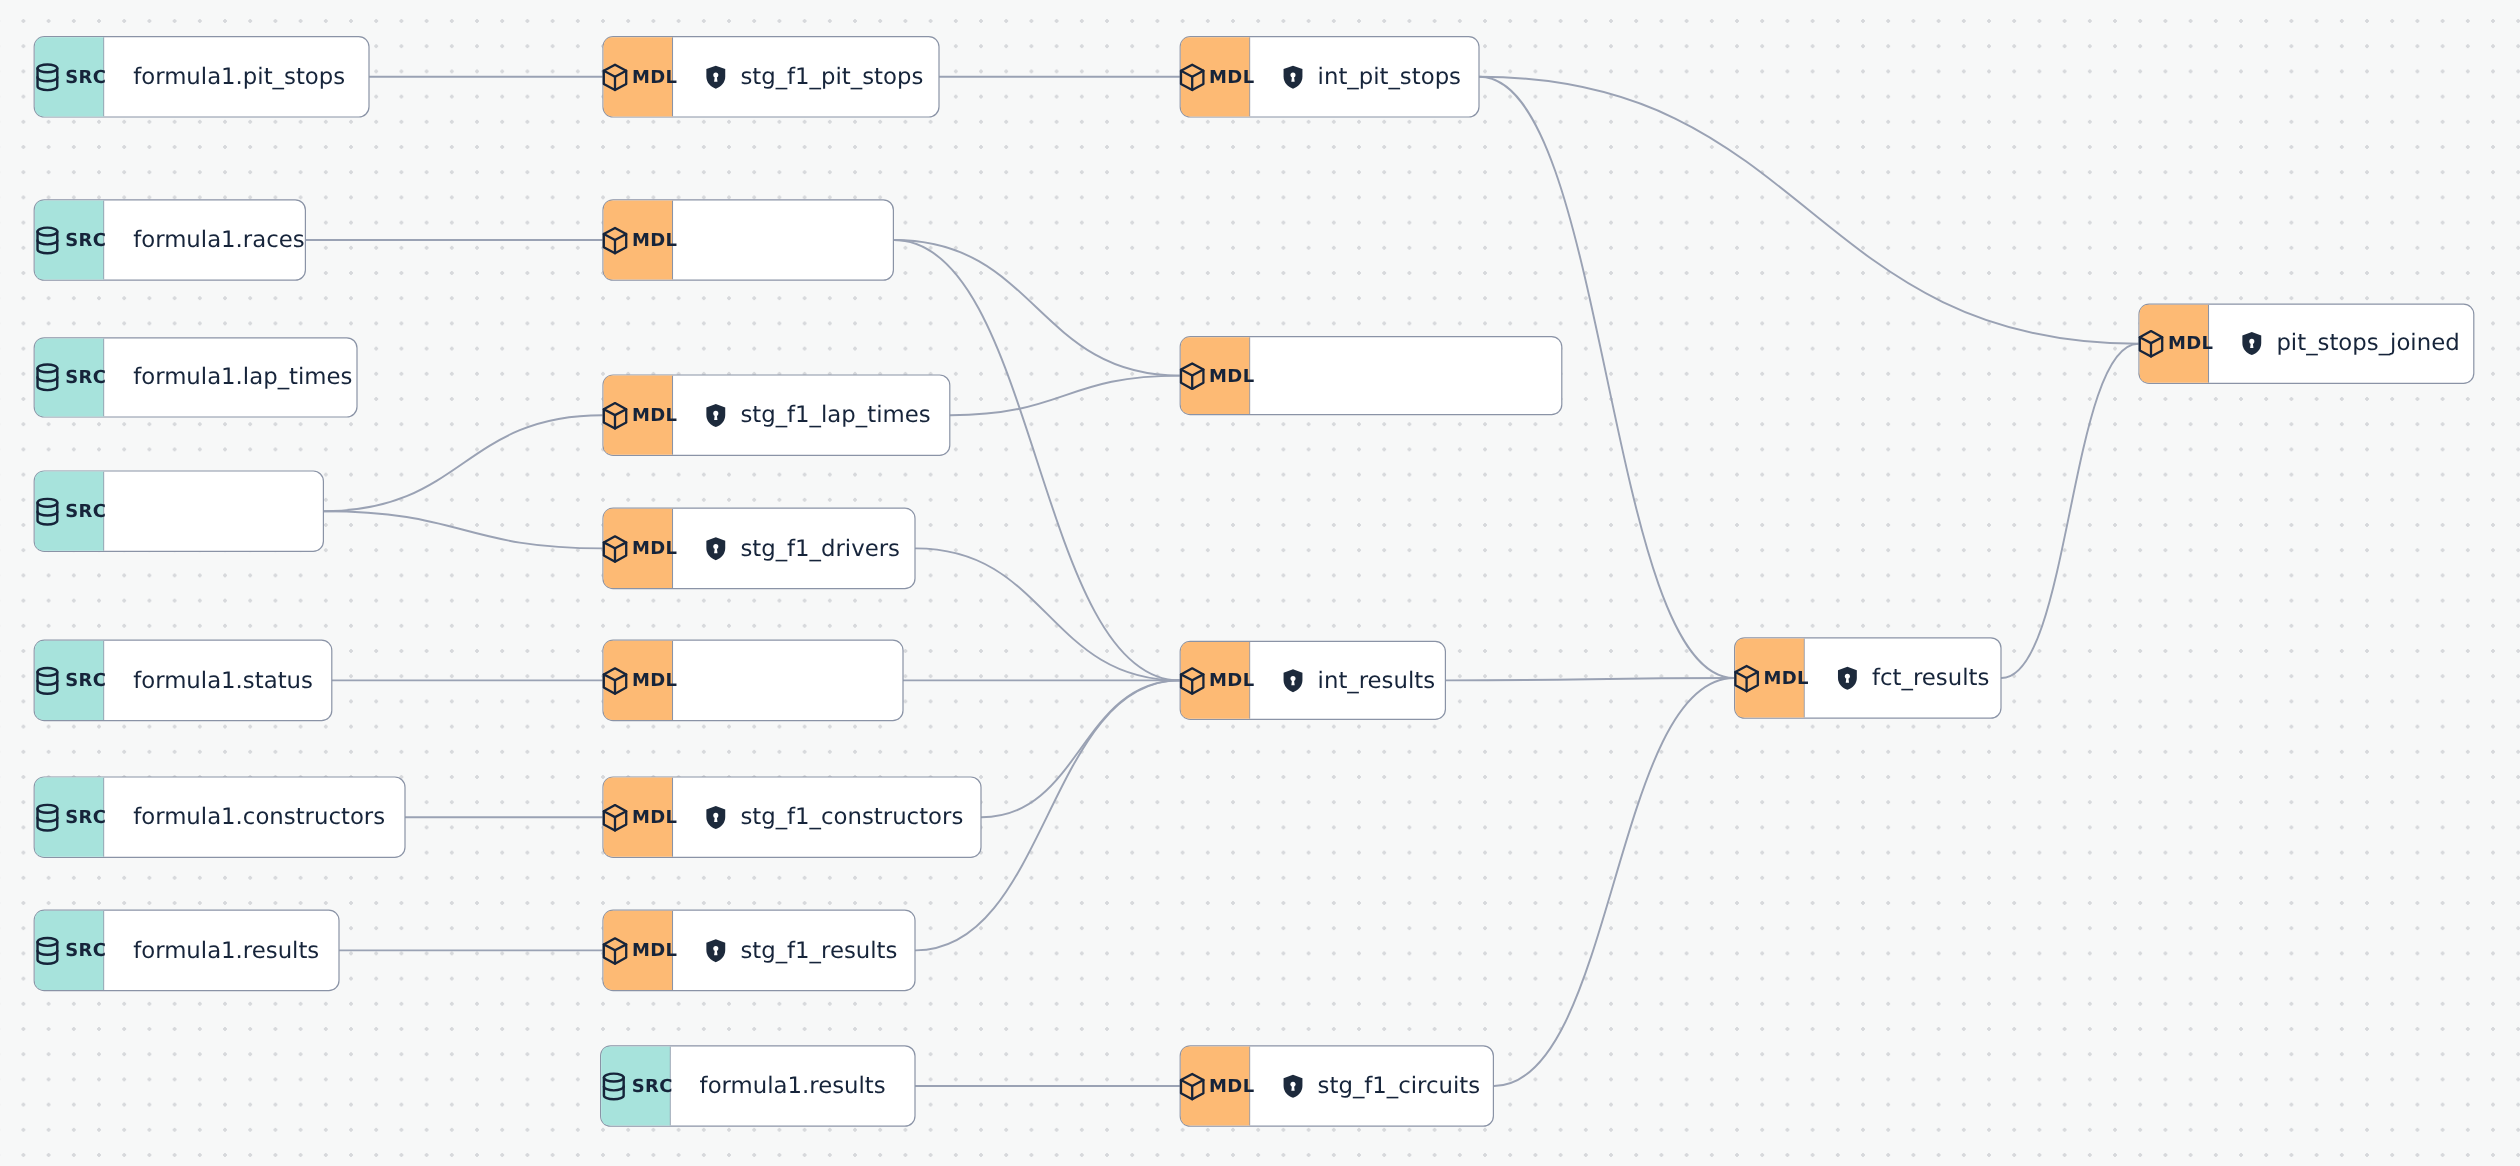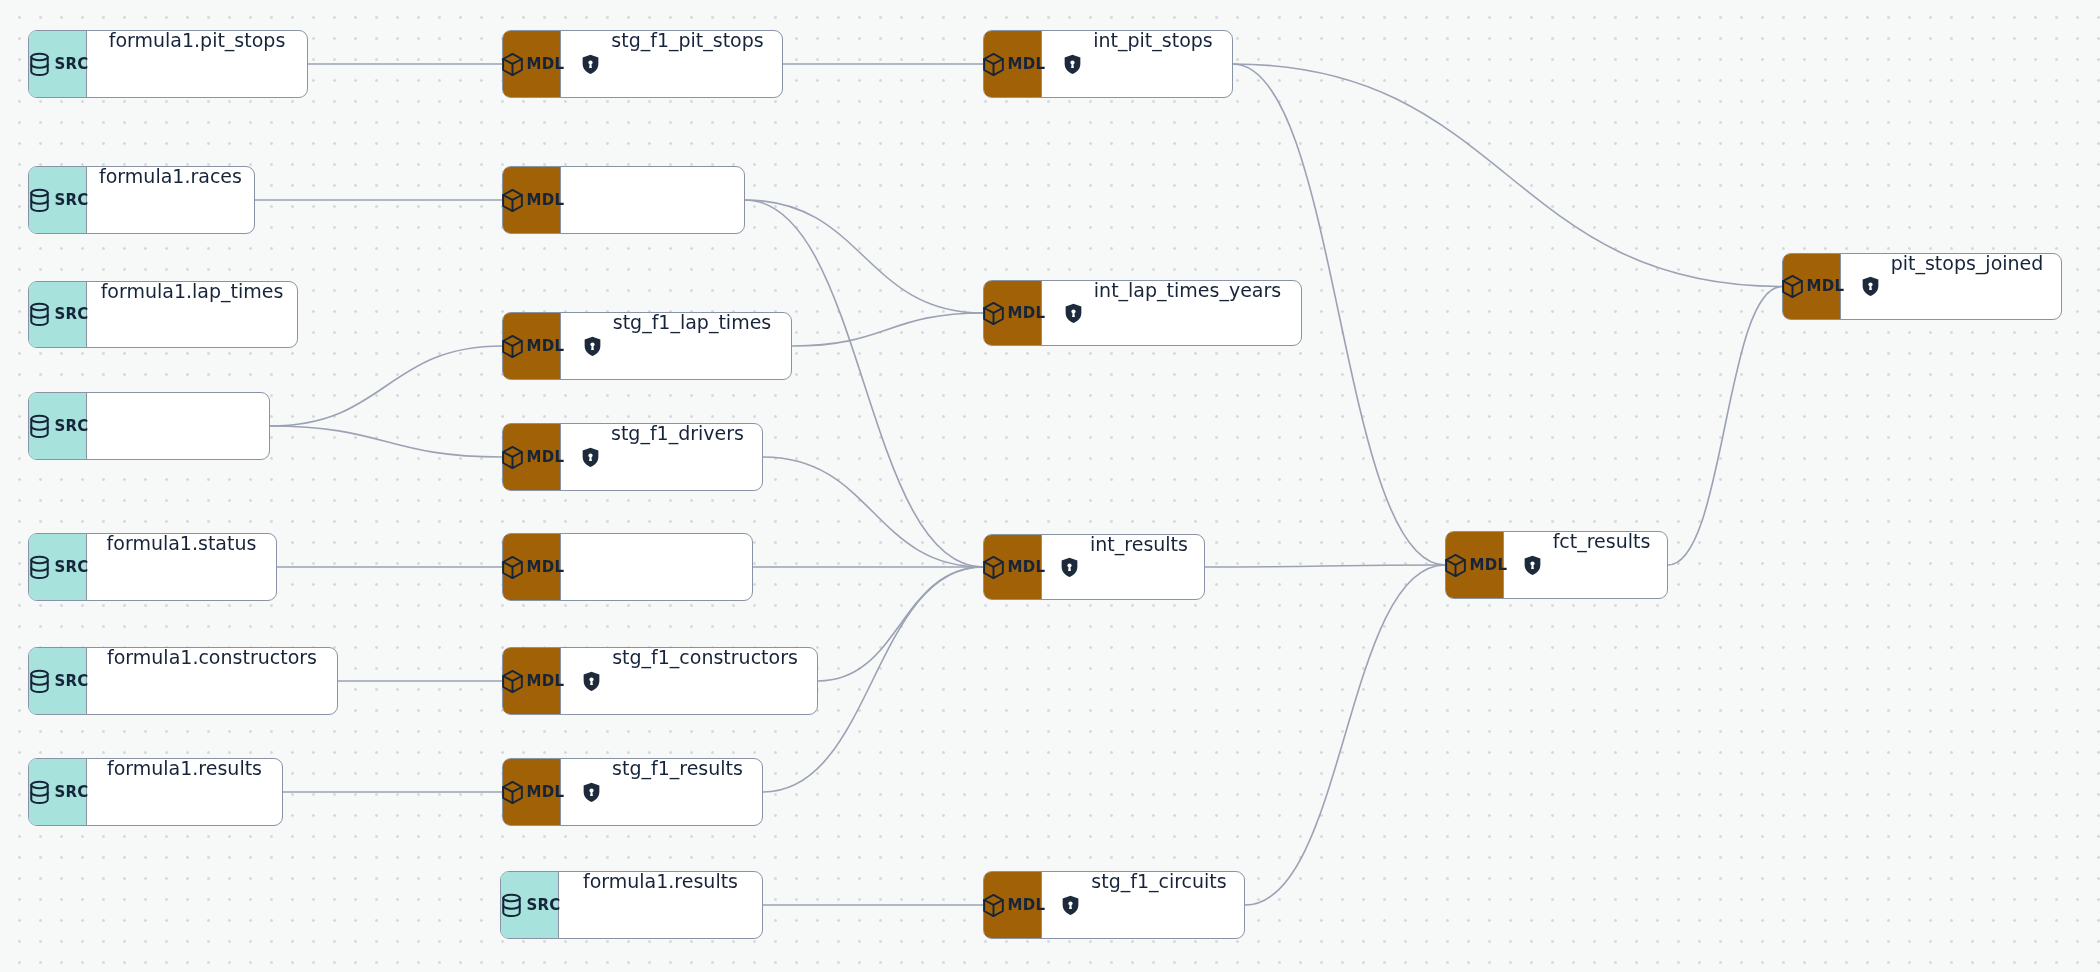--- a/index.html
+++ b/index.html
@@ -21,28 +21,28 @@
     position:absolute;display:flex;align-items:stretch;
     background:#ffffff;border:1.6px solid #8a93a6;border-radius:9px;
     box-sizing:border-box;cursor:pointer;
   }
   .node .icon-cell{
     width:57px;flex:0 0 57px;display:flex;flex-direction:row;
     align-items:center;justify-content:center;gap:1px;
     border-right:1.6px solid #8a93a6;border-radius:7px 0 0 7px;
   }
   .node.kind-SRC .icon-cell{background:#a7e3dc;}
-  .node.kind-MDL .icon-cell{background:#a16207;}
+  .node.kind-MDL .icon-cell{background:#fdba74;}
   .node .badge{
     font-size:15px;font-weight:600;color:#16243a;letter-spacing:.3px;line-height:1;
   }
   .node .icon-cell svg{display:block;}
   .node .label-cell{
-    flex:1;display:flex;justify-content:center;
-    gap:9px;padding:0 12px;white-space:nowrap;
+    flex:1;display:flex;align-items:center;justify-content:center;
+    gap:9px;padding:0 24px;white-space:nowrap;
   }
   .node .label{
     font-size:19px;color:#16243a;line-height:1;
   }
   .shield{flex:0 0 auto;display:flex;align-items:center;}
 </style>
 </head>
 <body>
 
 <div class="canvas">
@@ -369,30 +369,20 @@
         <div class="icon-cell">
           <span>
             <svg width="27" height="27" viewBox="0 0 24 24" fill="none" stroke="#16243a" stroke-width="1.7" stroke-linecap="round" stroke-linejoin="round">
               <path d="M12 2.6l8.3 4.5v9.8L12 21.4l-8.3-4.5V7.1z"></path>
               <path d="M3.7 7.1l8.3 4.4 8.3-4.4"></path>
               <path d="M12 11.5v9.9"></path>
             </svg>
           </span>
           <span class="badge">MDL</span>
         </div>
-        <div class="label-cell">
-          <span class="shield">
-            <svg width="23" height="23" viewBox="0 0 24 24">
-              <path d="M12 1.8l8.2 3v6.4c0 5.1-3.4 8.9-8.2 10.6-4.8-1.7-8.2-5.5-8.2-10.6V4.8z" fill="#1d2a3c"></path>
-              <circle cx="12" cy="9.9" r="2.2" fill="#ffffff"></circle>
-              <path d="M11.1 11.3h1.8l.55 4.4h-2.9z" fill="#ffffff"></path>
-            </svg>
-          </span>
-          <span class="label">int_lap_times_years</span>
-        </div>
       </div>
       <div class="node kind-MDL" style="left: 983px; top: 534px; width: 222px; height: 66px;">
         <div class="icon-cell">
           <span>
             <svg width="27" height="27" viewBox="0 0 24 24" fill="none" stroke="#16243a" stroke-width="1.7" stroke-linecap="round" stroke-linejoin="round">
               <path d="M12 2.6l8.3 4.5v9.8L12 21.4l-8.3-4.5V7.1z"></path>
               <path d="M3.7 7.1l8.3 4.4 8.3-4.4"></path>
               <path d="M12 11.5v9.9"></path>
             </svg>
           </span>

